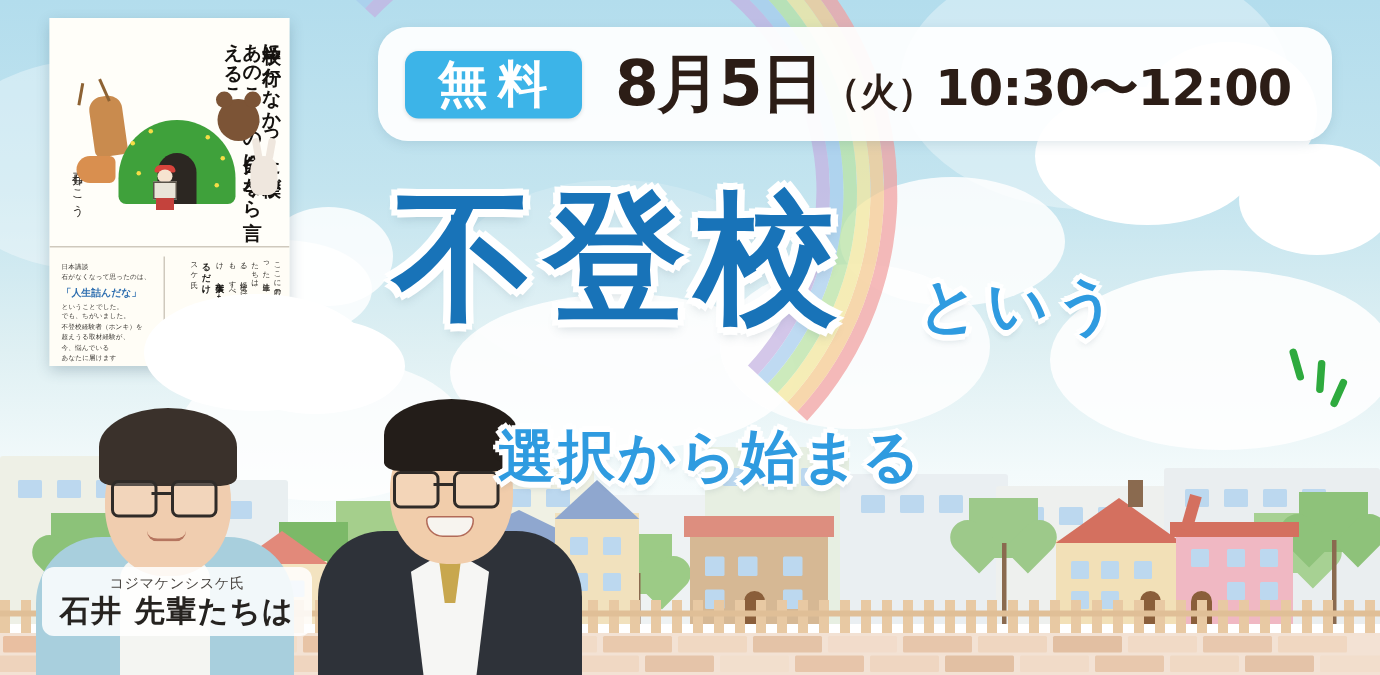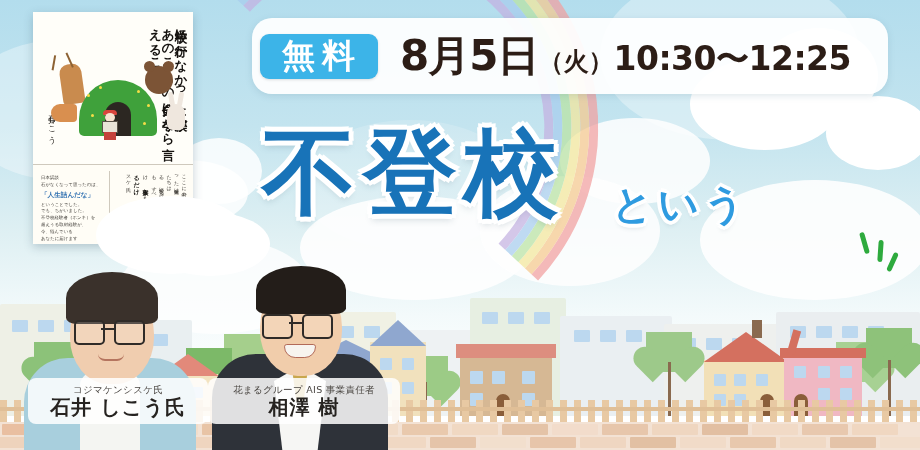--- a/index.html
+++ b/index.html
@@ -74,21 +74,21 @@
   .obi-right .em{color:#1c1a17;font-weight:700;font-size:6px;}
   .obi-stamp{position:absolute;right:7px;bottom:6px;font-size:7px;color:#c0392b;font-weight:700;
              writing-mode:vertical-rl;}
   .obi-div{position:absolute;left:76px;top:6px;width:1px;height:70px;background:#cfc9bd;}
 
   
   #datebar{
     position:absolute;left:252px;top:18px;width:636px;height:76px;
     background:rgba(255,255,255,.93);border-radius:20px;
     box-shadow:0 2px 7px rgba(90,130,150,.18);
-    display:flex;align-items:center;padding-left:8px;box-sizing:border-box;
+    display:flex;align-items:center;padding-left:18px;box-sizing:border-box;
   }
   #free-badge{
     background:#3cb4e8;color:#fff;border-radius:9px;
     font-size:33px;font-weight:700;letter-spacing:7px;
     padding:5px 16px 7px 22px;line-height:1;
     font-family:"DejaVu Sans",sans-serif;
     box-shadow:0 1px 3px rgba(0,0,0,.13);
   }
   #date-text{
     margin-left:22px;color:#2c1d16;font-weight:700;line-height:1;white-space:nowrap;
@@ -459,35 +459,32 @@
       <span class="lens" style="left:50px;top:76px;"></span>
       <span class="lens" style="left:90px;top:76px;"></span>
       <span class="bridge" style="left:77px;top:84px;width:13px;"></span>
     </div>
     <div style="position:absolute;left:72px;top:106px;width:32px;height:14px;background:#f7f4ef;
                 border-radius:4px 4px 16px 16px;border:1.5px solid #b26a58;box-sizing:border-box;"></div>
   </div>
 
   <div class="nameplate" style="left:28px;width:180px;">
     <div class="np-role">コジマケンシスケ氏</div>
-    <div class="np-name">石井 しこう氏</div>
-  </div>
-  <div class="nameplate" style="left:208px;width:192px;">
-    <div class="np-role">花まるグループ AIS 事業責任者</div>
-    <div class="np-name">相澤 樹</div>
+    <div class="np-name">石井 先輩たちは</div>
   </div>
 
   <div id="datebar">
     <div id="free-badge">無料</div>
     <div id="date-text">
-      <span class="big">8月5日</span><span class="sml">（火）</span><span class="tm">10:30〜12:25</span>
+      <span class="big">8月5日</span><span class="sml">（火）</span><span class="tm">10:30〜12:00</span>
     </div>
   </div>
 
   <div id="headline">
     <div class="hl" id="hl-toiu">という</div>
     <div class="hl" id="hl-futoko">不登校</div>
+    <div class="hl" id="hl-sentaku">選択から始まる</div>
     <i class="spark" style="left:862px;top:232px;width:5px;height:22px;transform:rotate(-16deg);"></i>
     <i class="spark" style="left:878px;top:240px;width:5px;height:22px;transform:rotate(4deg);"></i>
     <i class="spark" style="left:890px;top:252px;width:5px;height:20px;transform:rotate(24deg);"></i>
   </div>
 
 </div>
 
 </body></html>

